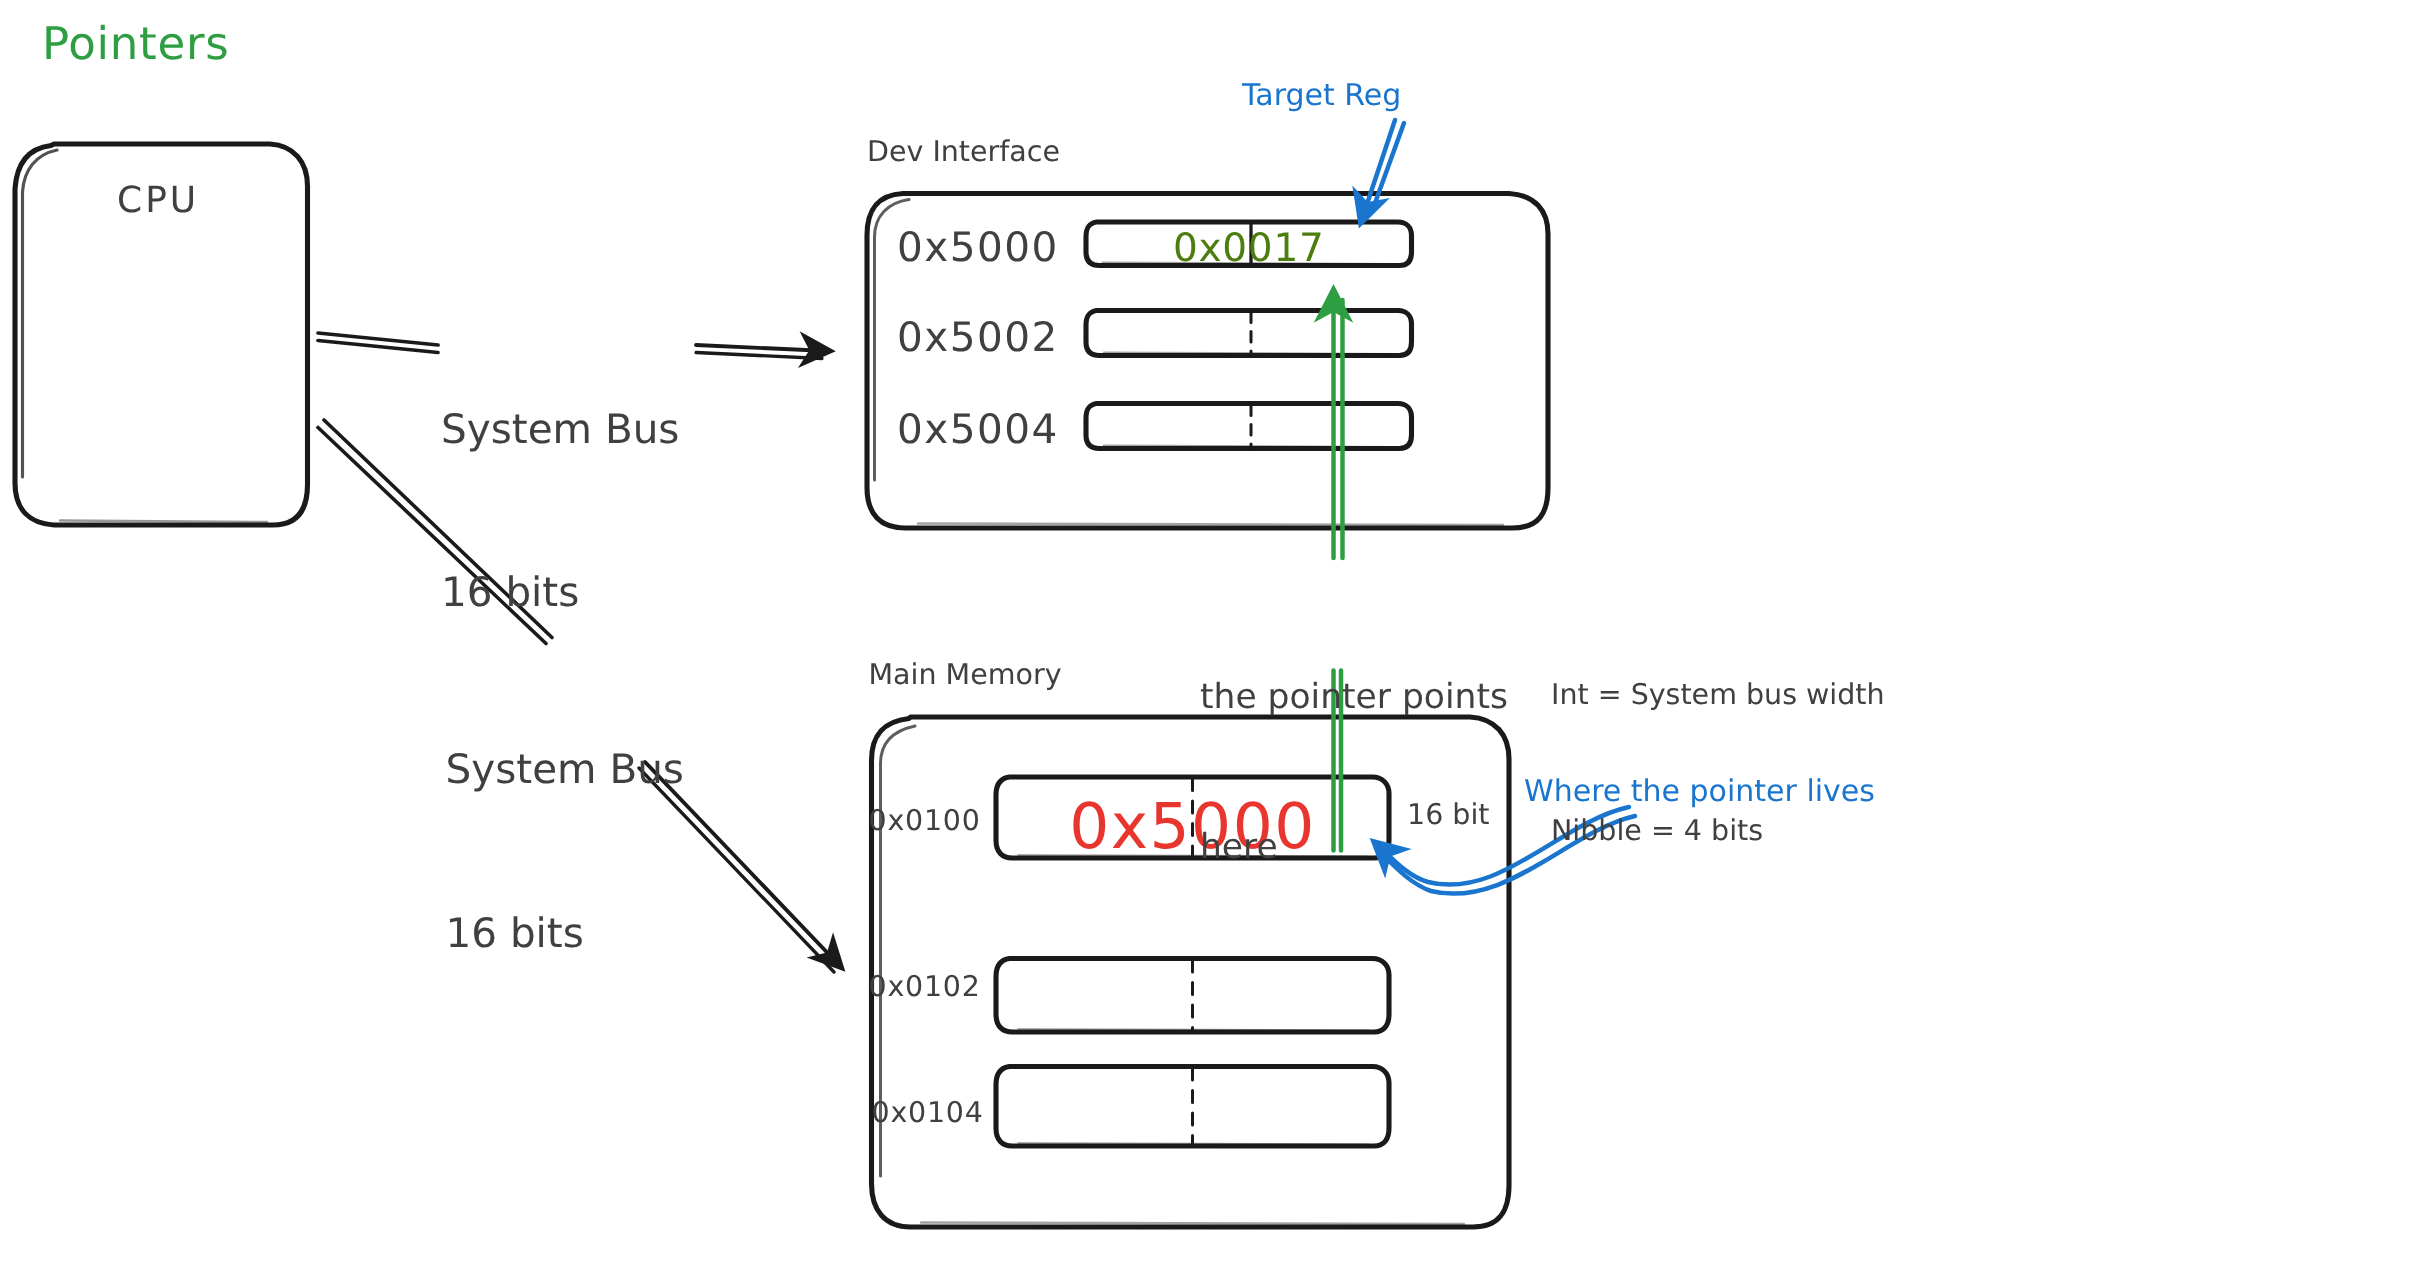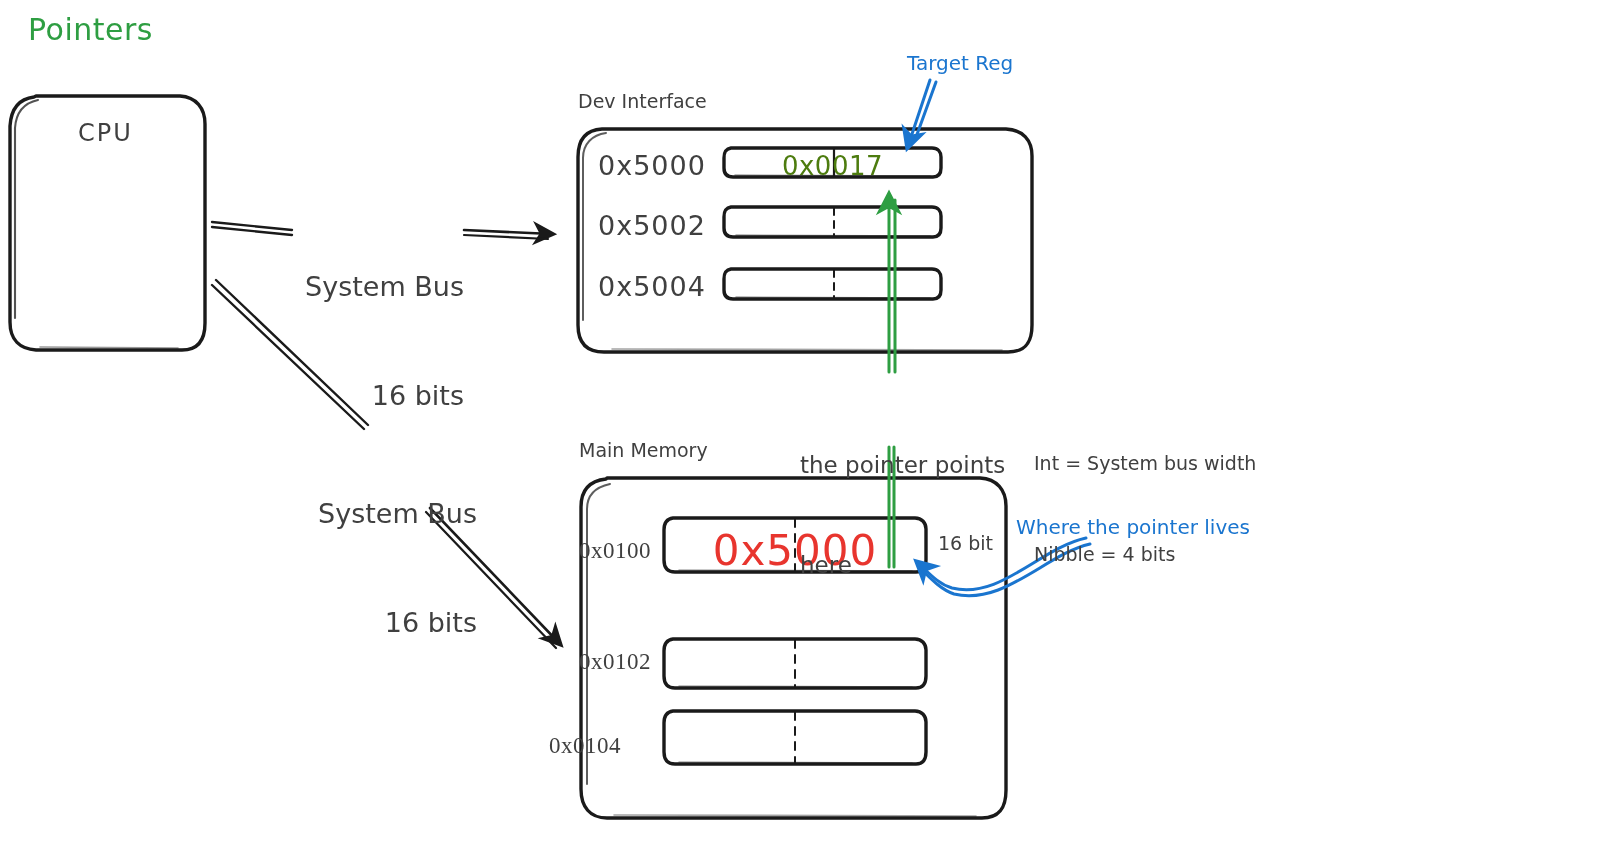--- a/index.html
+++ b/index.html
@@ -37,27 +37,26 @@
     letter-spacing: 0.5px;
   }
   .boxname {
     font-size: 19px;
   }
   .addr {
     font-size: 27px;
     letter-spacing: 1px;
   }
   .addr-sm {
-    font-size: 23px;
+    font-size: 19px;
     letter-spacing: 0.5px;
-    font-family: Liberation Serif, serif;
   }
   .bus {
     font-size: 27px;
-    text-align: right;
+    text-align: left;
   }
   .cpu {
     font-size: 24px;
     letter-spacing: 2px;
   }
   .note {
     font-size: 19px;
     line-height: 1.55;
   }
   .note2 {
@@ -221,27 +220,27 @@
   <div class="lbl addr" style="left:598px; top:148px;">0x5000</div>
   <div class="lbl addr" style="left:598px; top:208px;">0x5002</div>
   <div class="lbl addr" style="left:598px; top:269px;">0x5004</div>
 
   <div class="lbl redval-sm" style="left:724px; top:149px; width:217px; text-align:center;">0x0017</div>
 
   <div class="lbl boxname" style="left:579px; top:438px;">Main Memory</div>
 
   <div class="lbl addr-sm" style="left:579px; top:535px;">0x0100</div>
   <div class="lbl addr-sm" style="left:579px; top:646px;">0x0102</div>
-  <div class="lbl addr-sm" style="left:549px; top:730px;">0x0104</div>
+  <div class="lbl addr-sm" style="left:581px; top:730px;">0x0104</div>
 
   <div class="lbl redval-lg" style="left:664px; top:523px; width:262px; text-align:center;">0x5000</div>
 
   <div class="lbl bitlbl" style="left:938px; top:531px;">16 bit</div>
 
-  <div class="lbl bluelbl" style="left:907px; top:50px;">Target Reg</div>
+  <div class="lbl bluelbl" style="left:828px; top:50px;">Target Reg</div>
 
   <div class="lbl ptrnote" style="left:800px; top:382px; width:190px;">
     <div>the pointer points</div>
     <div>here</div>
   </div>
 
   <div class="lbl bluelbl" style="left:1016px; top:514px;">Where the pointer lives</div>
 
 
   <div class="lbl note2" style="left:1034px; top:387px;">

